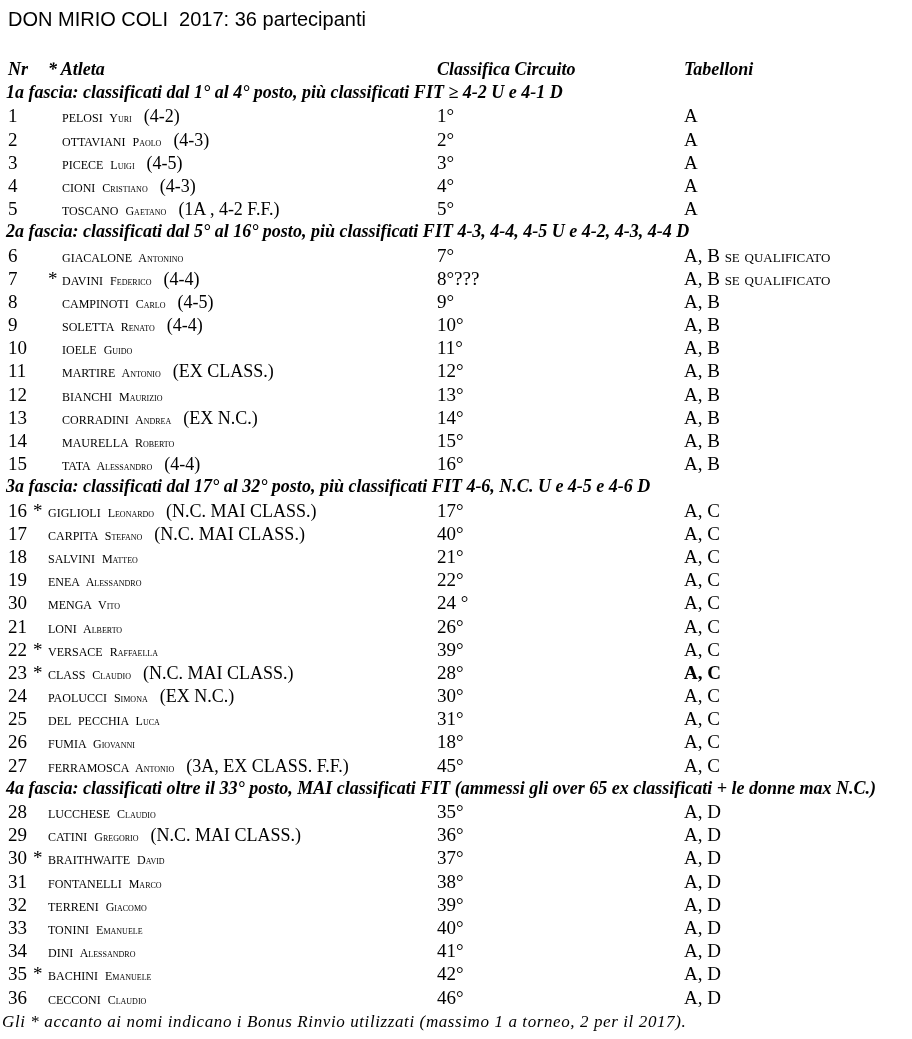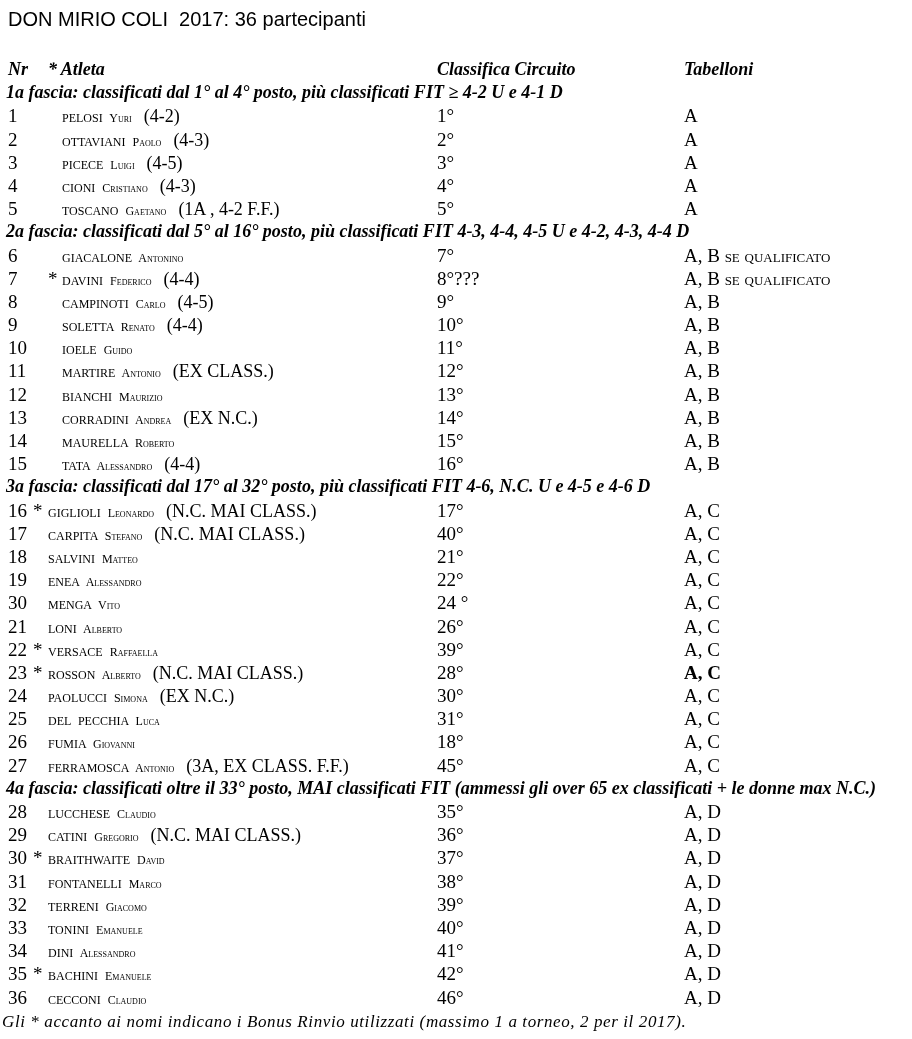--- a/index.html
+++ b/index.html
@@ -204,21 +204,21 @@
         <div class="line row narrow">
           <span class="abs col-nr">22</span>
           <span class="abs col-star">*</span>
           <span class="abs col-name"><span class="name-part">VERSACE Raffaella</span></span>
           <span class="abs col-classifica">39°</span>
           <span class="abs col-tabelloni">A, C</span>
         </div>
         <div class="line row narrow">
           <span class="abs col-nr">23</span>
           <span class="abs col-star">*</span>
-          <span class="abs col-name"><span class="name-part">ROSSON Alberto</span><span class="qual-part">(N.C. MAI CLASS.)</span></span>
+          <span class="abs col-name"><span class="name-part">CLASS Claudio</span><span class="qual-part">(N.C. MAI CLASS.)</span></span>
           <span class="abs col-classifica">28°</span>
           <span class="abs col-tabelloni bold">A, C</span>
         </div>
         <div class="line row narrow">
           <span class="abs col-nr">24</span>
           <span class="abs col-name"><span class="name-part">PAOLUCCI Simona</span><span class="qual-part">(EX N.C.)</span></span>
           <span class="abs col-classifica">30°</span>
           <span class="abs col-tabelloni">A, C</span>
         </div>
         <div class="line row narrow">

